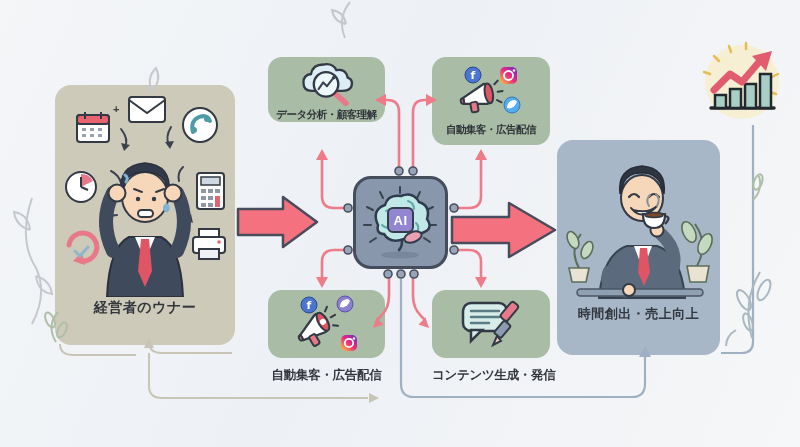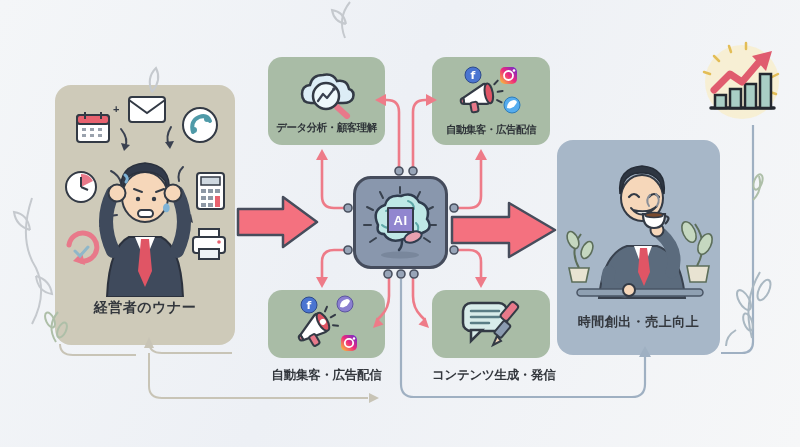--- a/index.html
+++ b/index.html
@@ -8,36 +8,36 @@
     position:relative;width:800px;height:447px;overflow:hidden;
     background:linear-gradient(115deg,#f4f6f8 0%,#edf0f5 45%,#f6f7f8 100%);
     font-family:"Liberation Sans","DejaVu Sans",sans-serif;
   }
   .overlay{position:absolute;left:0;top:0;width:800px;height:447px;pointer-events:none;z-index:6;}
   .panel{position:absolute;border-radius:16px;display:flex;flex-direction:column;align-items:center;z-index:3;}
   .panel-left{left:55px;top:85px;width:180px;height:260px;background:#cecab9;}
   .panel-right{left:557px;top:140px;width:163px;height:215px;background:#a7b7c8;}
   .panel-label{font-size:14px;font-weight:700;color:#33373d;text-align:center;letter-spacing:.5px;}
   .panel-left .panel-label{margin-top:2px;text-align:center;}
-  .panel-right .panel-label{font-size:13px;line-height:1.5;margin-top:12px;}
+  .panel-right .panel-label{font-size:13px;line-height:1.5;margin-top:4px;}
   .gbox{position:absolute;background:#a9bca6;border-radius:14px;display:flex;flex-direction:column;
         align-items:center;justify-content:center;z-index:3;}
   .gbox .inlabel{font-size:10.5px;font-weight:700;color:#2e3338;letter-spacing:-.5px;margin-top:2px;white-space:nowrap;}
-  .box-tl{left:268px;top:57px;width:117px;height:88px;}
+  .box-tl{left:268px;top:57px;width:117px;height:65px;}
   .box-tr{left:432px;top:57px;width:118px;height:88px;}
   .box-bl{left:268px;top:290px;width:117px;height:68px;}
   .box-br{left:432px;top:290px;width:118px;height:68px;}
   .exlabel{position:absolute;font-size:12.5px;font-weight:700;color:#33373d;letter-spacing:-.3px;
            text-align:center;white-space:nowrap;z-index:3;}
   .exlabel-bl{left:268px;top:367px;width:117px;}
   .exlabel-br{left:432px;top:367px;width:118px;text-align:center;}
   .chip{position:absolute;left:353px;top:176px;width:95px;height:93px;background:#8997ad;
         border:3px solid #454c5c;border-radius:18px;z-index:4;display:flex;align-items:center;justify-content:center;}
   .ai-badge{position:absolute;left:387px;top:207px;width:27px;height:26px;background:#9186cf;
-        border:2px solid #343b49;border-radius:1px;color:#fff;font-size:13px;font-weight:700;
+        border:2px solid #343b49;border-radius:6px;color:#fff;font-size:13px;font-weight:700;
         display:flex;align-items:center;justify-content:center;z-index:5;letter-spacing:.5px;}
   .chart-icon{position:absolute;left:696px;top:38px;width:92px;height:86px;z-index:3;}
 </style>
 </head>
 <body>
 
 <div class="canvas">
 
   <div class="panel panel-left">
     <svg width="180" height="212" viewBox="0 0 180 212">

